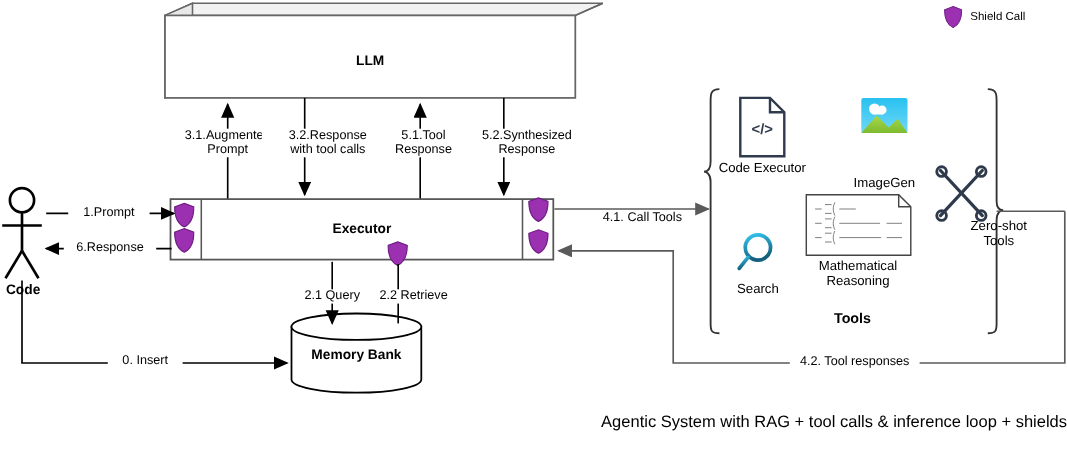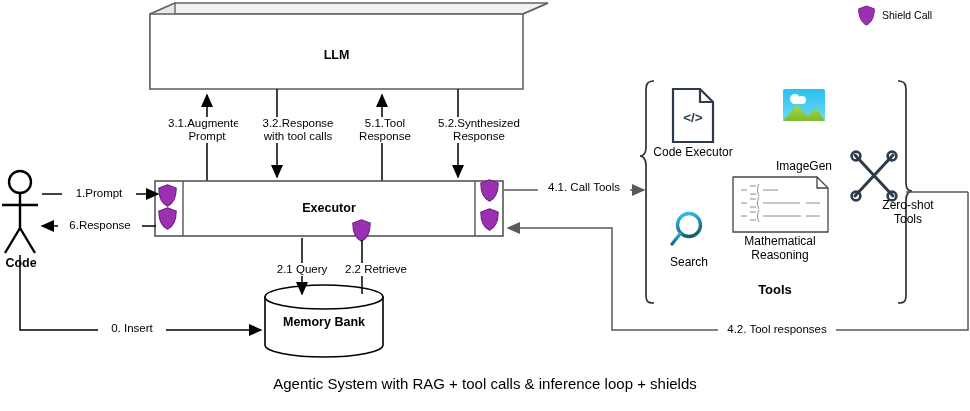--- a/index.html
+++ b/index.html
@@ -4,21 +4,21 @@
 <style>
   html,body{margin:0;padding:0;background:#fff;}
   body{width:970px;height:411px;position:relative;overflow:hidden;
        font-family:"Liberation Sans",sans-serif;color:#000;}
   .stage{position:absolute;left:0;top:0;width:970px;height:411px;}
   svg.layer{position:absolute;left:0;top:0;width:970px;height:411px;overflow:visible;}
   .lbl{position:absolute;font-size:11.5px;line-height:13px;color:#000;text-align:center;
        background:#fff;white-space:pre-line;}
   .ttl{position:absolute;font-weight:bold;font-size:12.5px;}
   .iconlbl{position:absolute;font-size:12px;text-align:center;line-height:14px;}
-  .caption{position:absolute;left:0;top:375px;width:970px;text-align:center;font-size:15px;}
+  .caption{position:absolute;left:0;top:375px;width:970px;text-align:right;font-size:15px;}
   .legend-txt{position:absolute;font-size:10.5px;}
 </style>
 </head>
 <body>
 
 <div class="stage">
 
   <svg class="layer">
     <defs>
       <marker id="ah" markerWidth="10" markerHeight="10" refX="8" refY="4" orient="auto" markerUnits="strokeWidth">
@@ -201,21 +201,21 @@
   <div class="lbl" style="left:425px;top:117px;width:108px;">5.2.Synthesized
 Response</div>
 
   <div class="lbl" style="left:62px;top:187px;width:74px;">1.Prompt</div>
   <div class="lbl" style="left:58px;top:219px;width:84px;">6.Response</div>
   <div class="lbl" style="left:98px;top:322px;width:68px;">0. Insert</div>
 
   <div class="lbl" style="left:268px;top:263px;width:68px;">2.1 Query</div>
   <div class="lbl" style="left:335px;top:263px;width:82px;">2.2 Retrieve</div>
 
-  <div class="lbl" style="left:538px;top:181px;width:92px;">4.1. Call Tools</div>
+  <div class="lbl" style="left:538px;top:192px;width:92px;">4.1. Call Tools</div>
   <div class="lbl" style="left:718px;top:323px;width:118px;">4.2. Tool responses</div>
 
   <div class="iconlbl" style="left:648px;top:145px;width:90px;">Code Executor</div>
   <div class="iconlbl" style="left:768px;top:124px;width:72px;margin-top:35px;">ImageGen</div>
   <div class="iconlbl" style="left:660px;top:255px;width:58px;">Search</div>
   <div class="iconlbl" style="left:728px;top:234px;width:104px;white-space:pre-line;">Mathematical
 Reasoning</div>
   <div class="iconlbl" style="left:871px;top:198px;width:74px;white-space:pre-line;">Zero-shot
 Tools</div>
 

